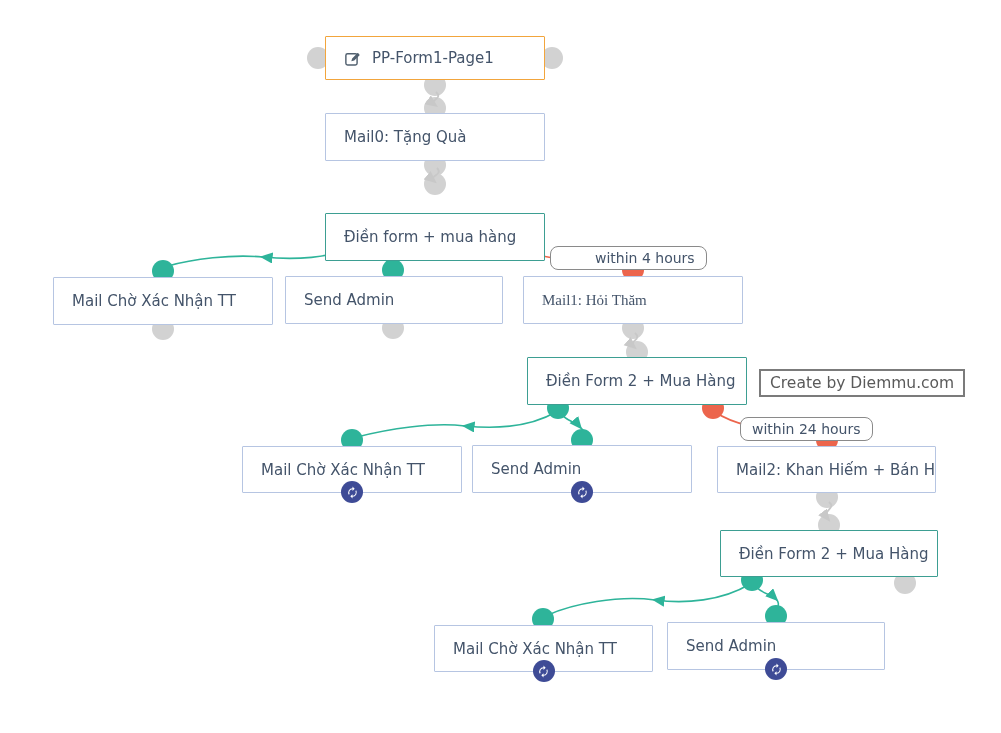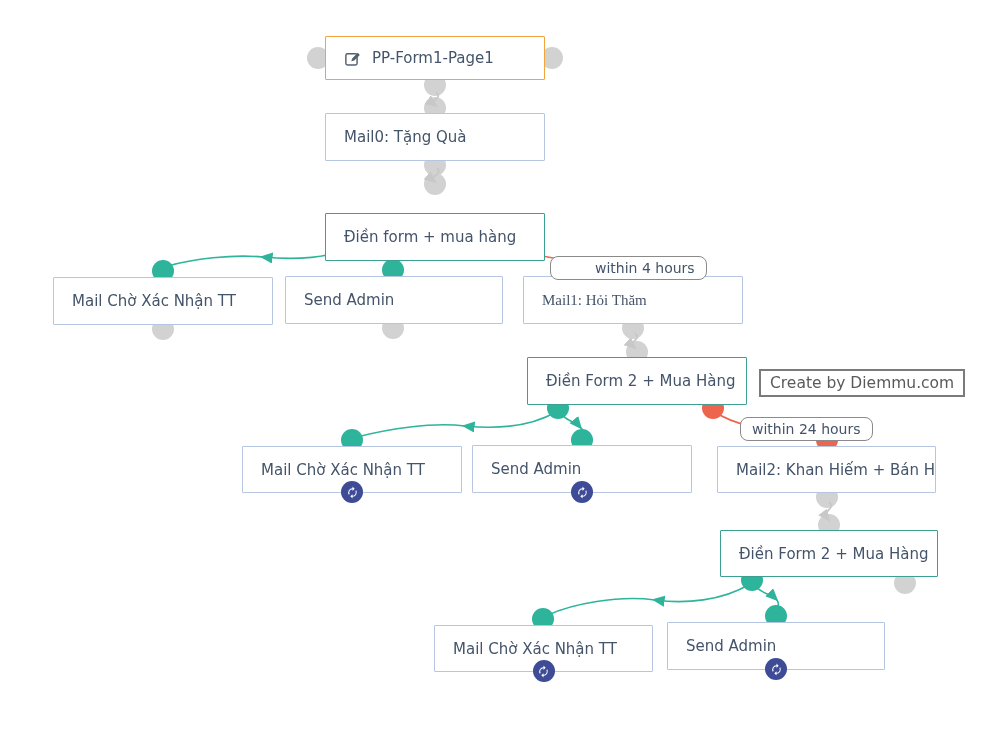--- a/index.html
+++ b/index.html
@@ -210,18 +210,18 @@
 
   <div class="node" style="left:667px;top:622px;width:218px;height:48px;">
     <span class="lbl">Send Admin</span>
     <span class="badge">
       <svg width="13" height="13" viewBox="0 0 24 24">
         <path fill="#ffffff" d="M12 6v3l4-4-4-4v3a8 8 0 0 0-6.83 12.17l1.46-1.46A6 6 0 0 1 12 6zm6.83 1.83l-1.46 1.46A6 6 0 0 1 12 18v-3l-4 4 4 4v-3a8 8 0 0 0 6.83-12.17z"></path>
       </svg>
     </span>
   </div>
 
-  <div class="edge-label" style="left:550px;top:256px;padding-left:44px;">within 4 hours</div>
+  <div class="edge-label" style="left:550px;top:246px;padding-left:44px;">within 4 hours</div>
   <div class="edge-label" style="left:740px;top:417px;">within 24 hours</div>
 
   <div class="watermark" style="left:759px;top:369px;">Create by Diemmu.com</div>
 
 </div>
 
 </body></html>

